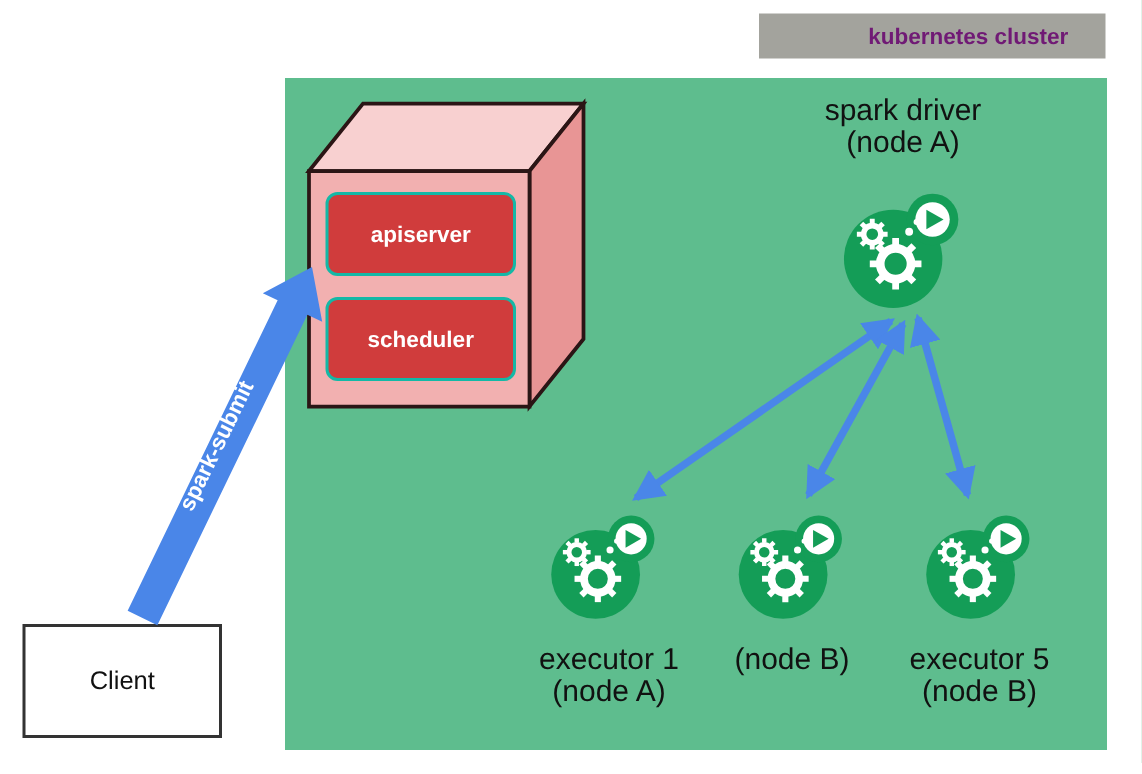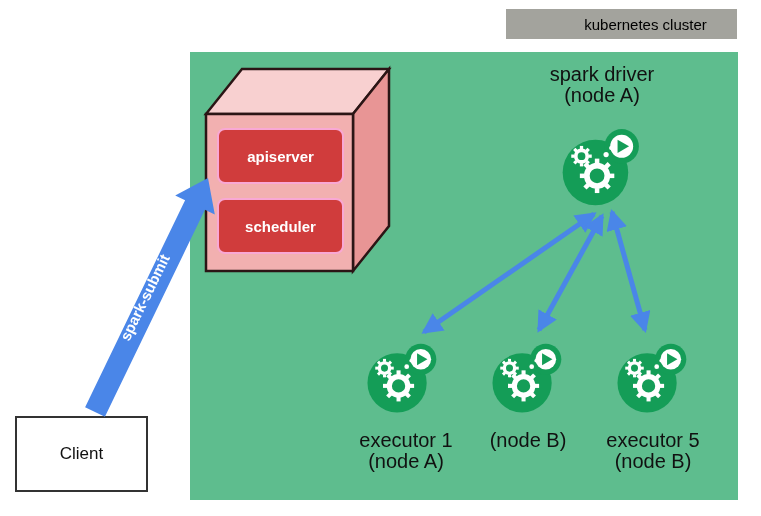--- a/index.html
+++ b/index.html
@@ -3,27 +3,27 @@
 <meta charset="utf-8">
 <style>
   * { margin:0; padding:0; box-sizing:border-box; }
   html,body { background:#ffffff; font-family:"Liberation Sans", sans-serif; }
   .stage { position:relative; width:761px; height:516px; background:#fff; overflow:hidden; }
 
   .cluster { position:absolute; left:190px; top:52px; width:548px; height:448px;
              background:var(--cluster-bg,#5ebd8e); }
 
   .badge { position:absolute; left:506px; top:9px; width:231px; height:30px;
-           background:var(--badge-bg,#a3a39d); color:#000000; font-weight:normal;
+           background:var(--badge-bg,#a3a39d); color:#701a75; font-weight:bold;
            font-size:15px; display:flex; align-items:center; justify-content:center;padding-left:48px; }
 
   .cube-svg { position:absolute; left:198px; top:61px; width:200px; height:220px; }
 
   .component { position:absolute; left:217px; width:127px; height:56px;
-               background:var(--component-bg,#d03c3c); border:2px solid #f9a8d4;
+               background:var(--component-bg,#d03c3c); border:2px solid #14b8a6;
                border-radius:8px; color:#fff; font-weight:bold; font-size:15px;
                display:flex; align-items:center; justify-content:center; }
   .component.apiserver { top:128px; }
   .component.scheduler { top:198px;text-align:right; }
 
   .node-label { position:absolute; text-align:center; font-size:20px; line-height:21px; color:#111; }
   .node-label span { display:block; }
 
   .pod { position:absolute; }
   .pod svg { width:100%; height:100%; display:block; }

